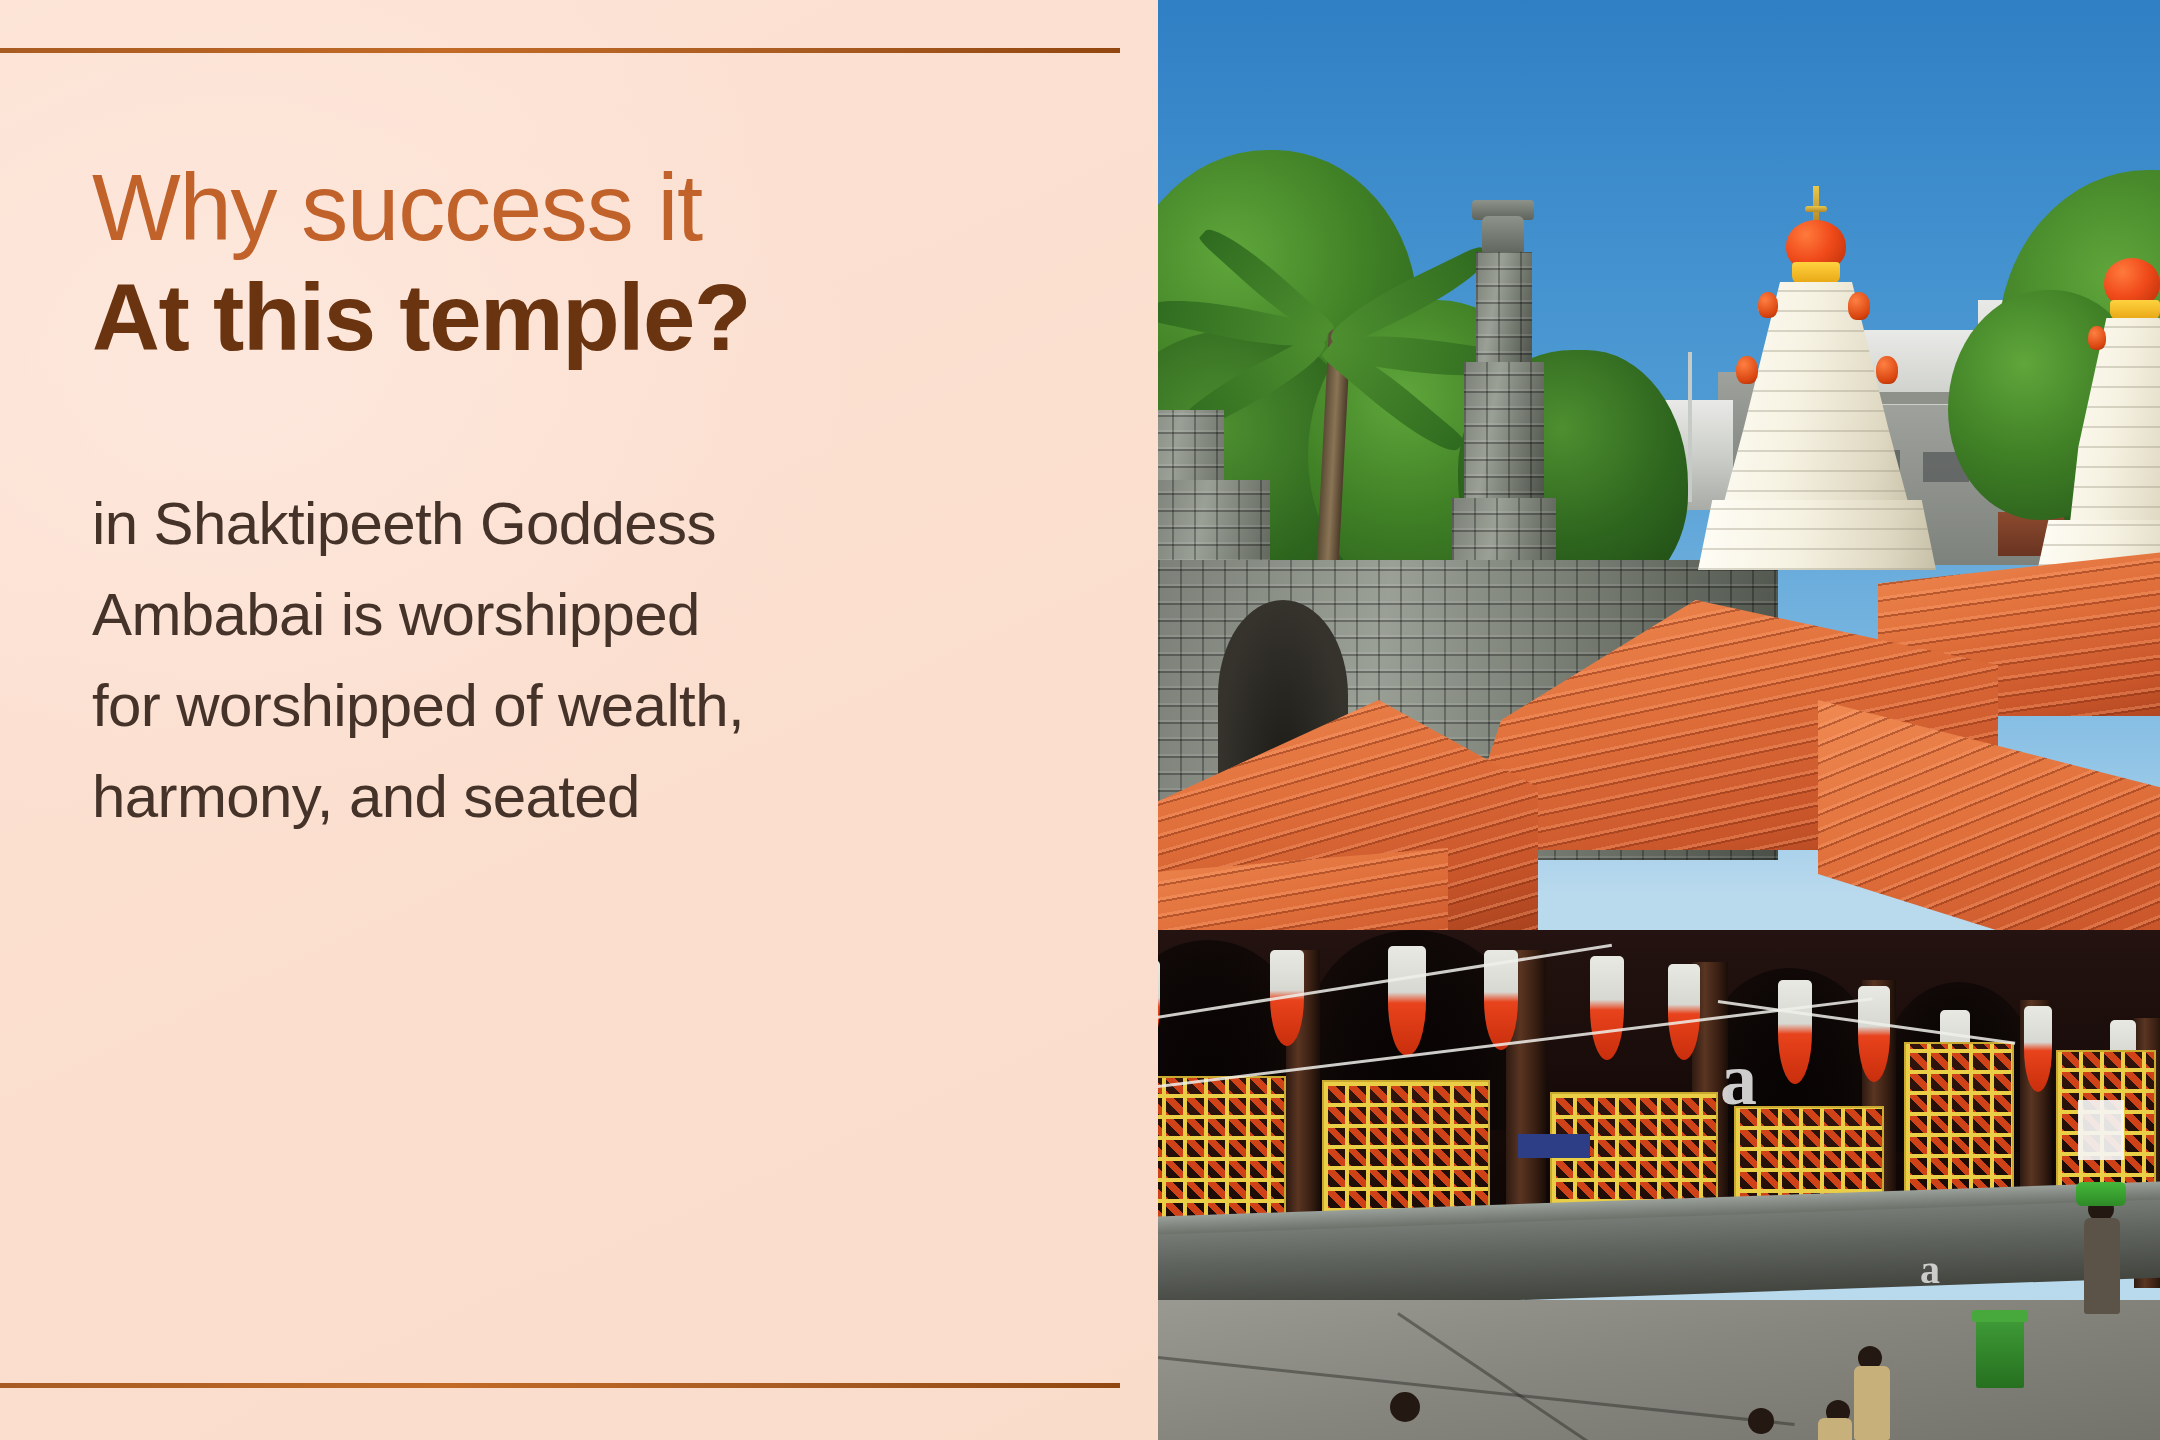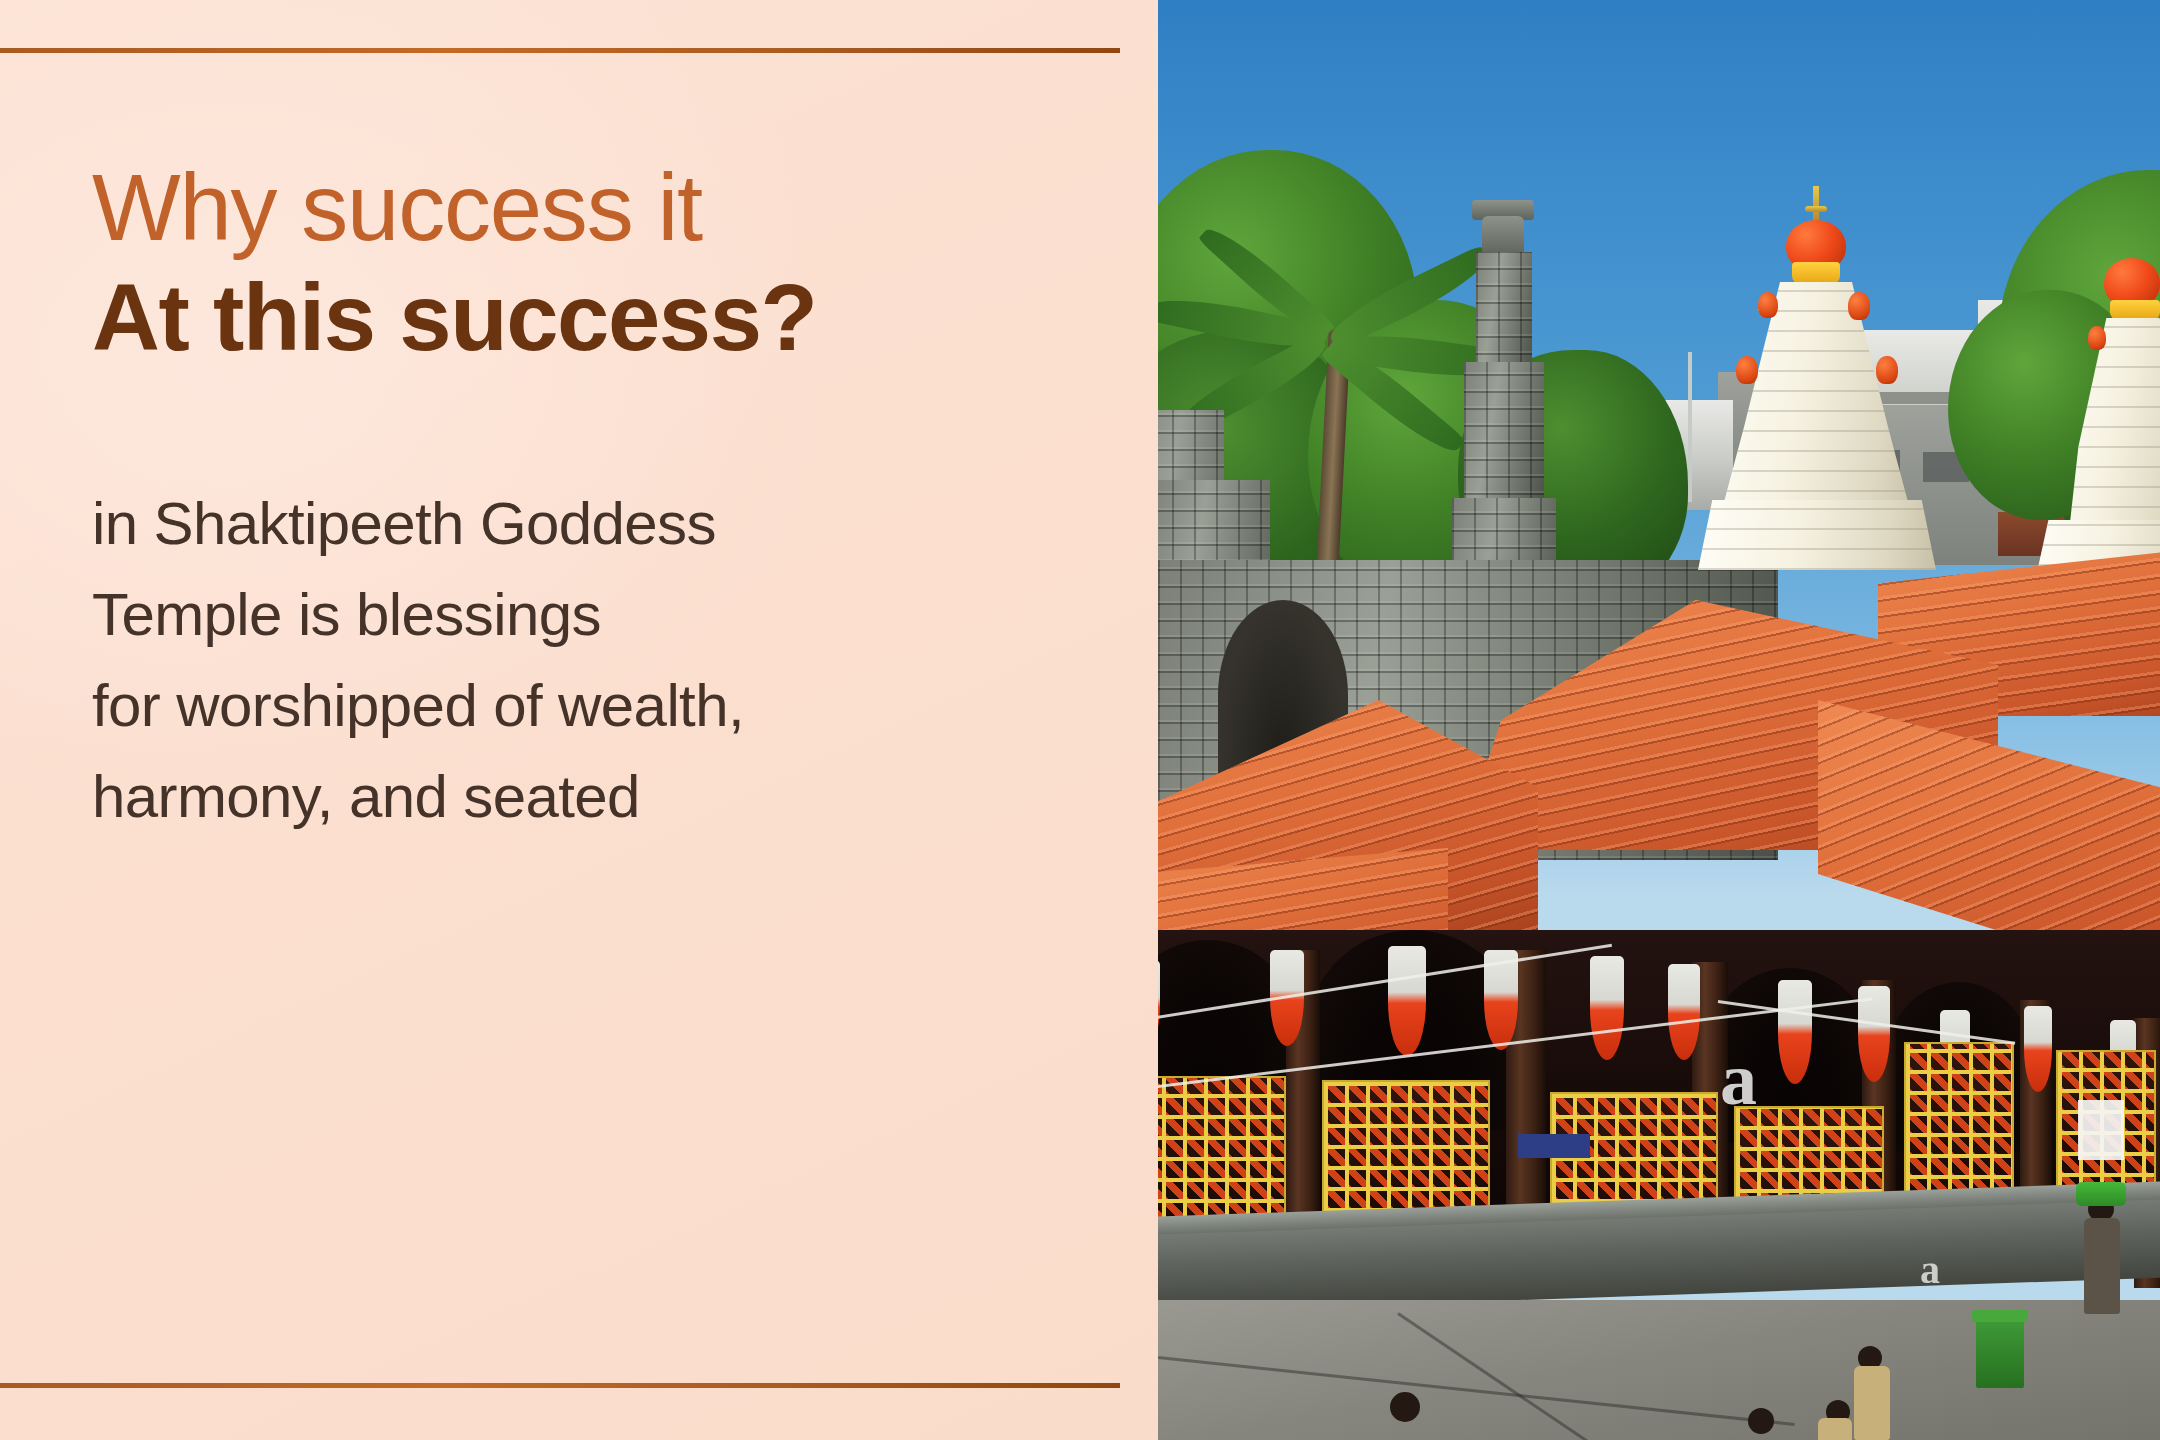--- a/index.html
+++ b/index.html
@@ -147,26 +147,26 @@
 
   <section class="left-panel">
 
     <div class="rule rule-top"></div>
     <div class="rule rule-bottom"></div>
 
     <div class="text-block">
 
       <h1 class="heading">
         <span class="heading-line1">Why success it</span>
-        <span class="heading-line2">At this success?</span>
+        <span class="heading-line2">At this temple?</span>
       </h1>
 
       <p class="body-copy">
         <span class="body-line">in Shaktipeeth Goddess</span>
-        <span class="body-line">Temple is blessings</span>
+        <span class="body-line">Ambabai is worshipped</span>
         <span class="body-line">for worshipped of wealth,</span>
         <span class="body-line">harmony, and seated</span>
       </p>
 
     </div>
   </section>
 
   <figure class="photo">
 
     <div class="ph bldg" style="left:640px; top:330px; width:210px; height:150px;"></div>

